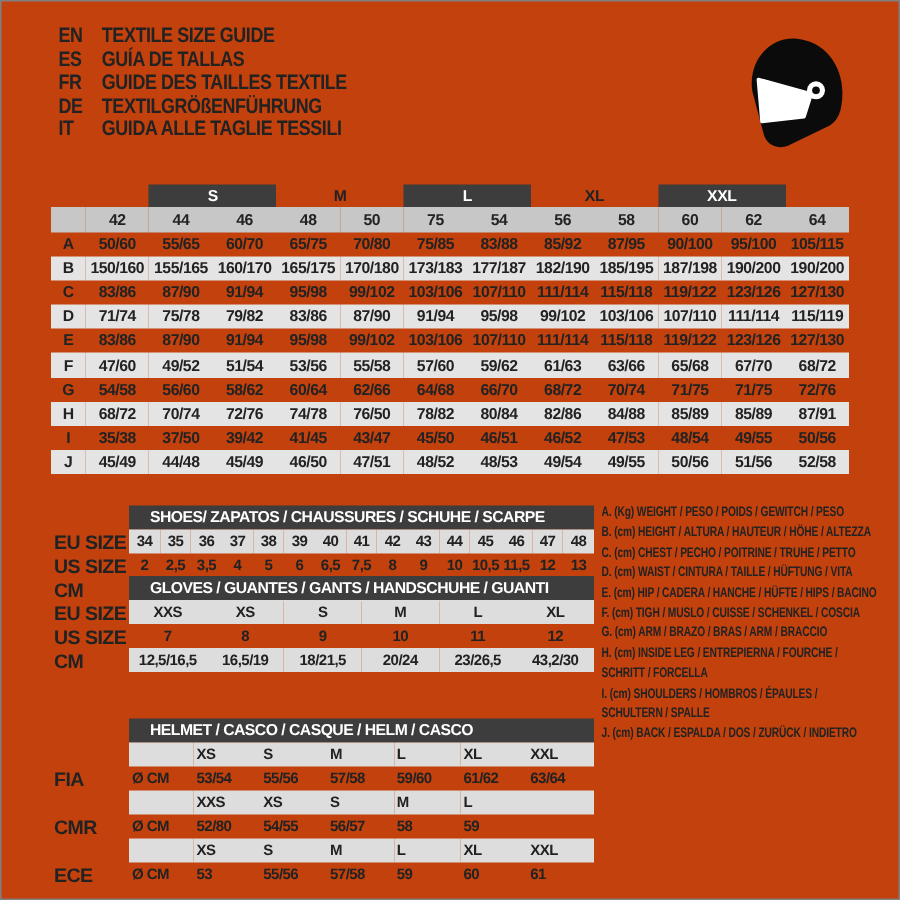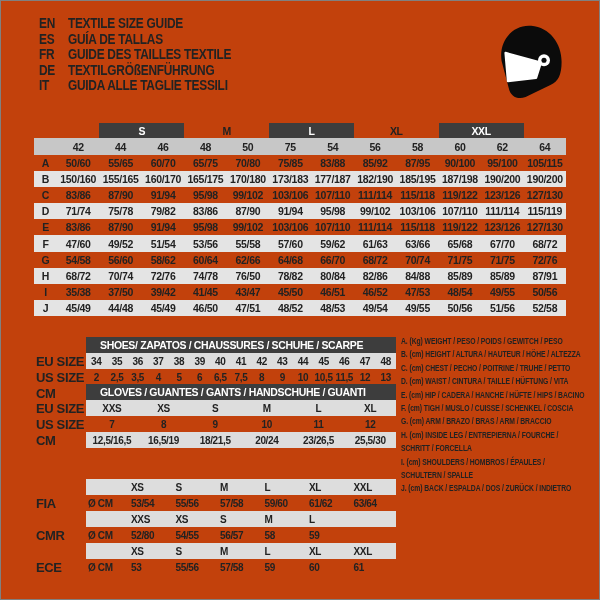--- a/index.html
+++ b/index.html
@@ -296,24 +296,25 @@
       <div class="cell">9</div>
       <div class="cell">10</div>
       <div class="cell">11</div>
       <div class="cell">12</div>
       <div class="rlabel">CM</div>
       <div class="cell shaded">12,5/16,5</div>
       <div class="cell shaded">16,5/19</div>
       <div class="cell shaded">18/21,5</div>
       <div class="cell shaded">20/24</div>
       <div class="cell shaded">23/26,5</div>
-      <div class="cell shaded">25,5/30</div>
+      <div class="cell shaded">43,2/30</div>
     </div>
 
   <div class="subtable helmet-table">
+      <div class="title">HELMET / CASCO / CASQUE / HELM / CASCO</div>
       <div class="rlabel"></div>
       <div class="cell shaded"></div>
       <div class="cell shaded">XS</div>
       <div class="cell shaded">S</div>
       <div class="cell shaded">M</div>
       <div class="cell shaded">L</div>
       <div class="cell shaded">XL</div>
       <div class="cell shaded">XXL</div>
       <div class="rlabel">FIA</div>
       <div class="cell">Ø CM</div>

